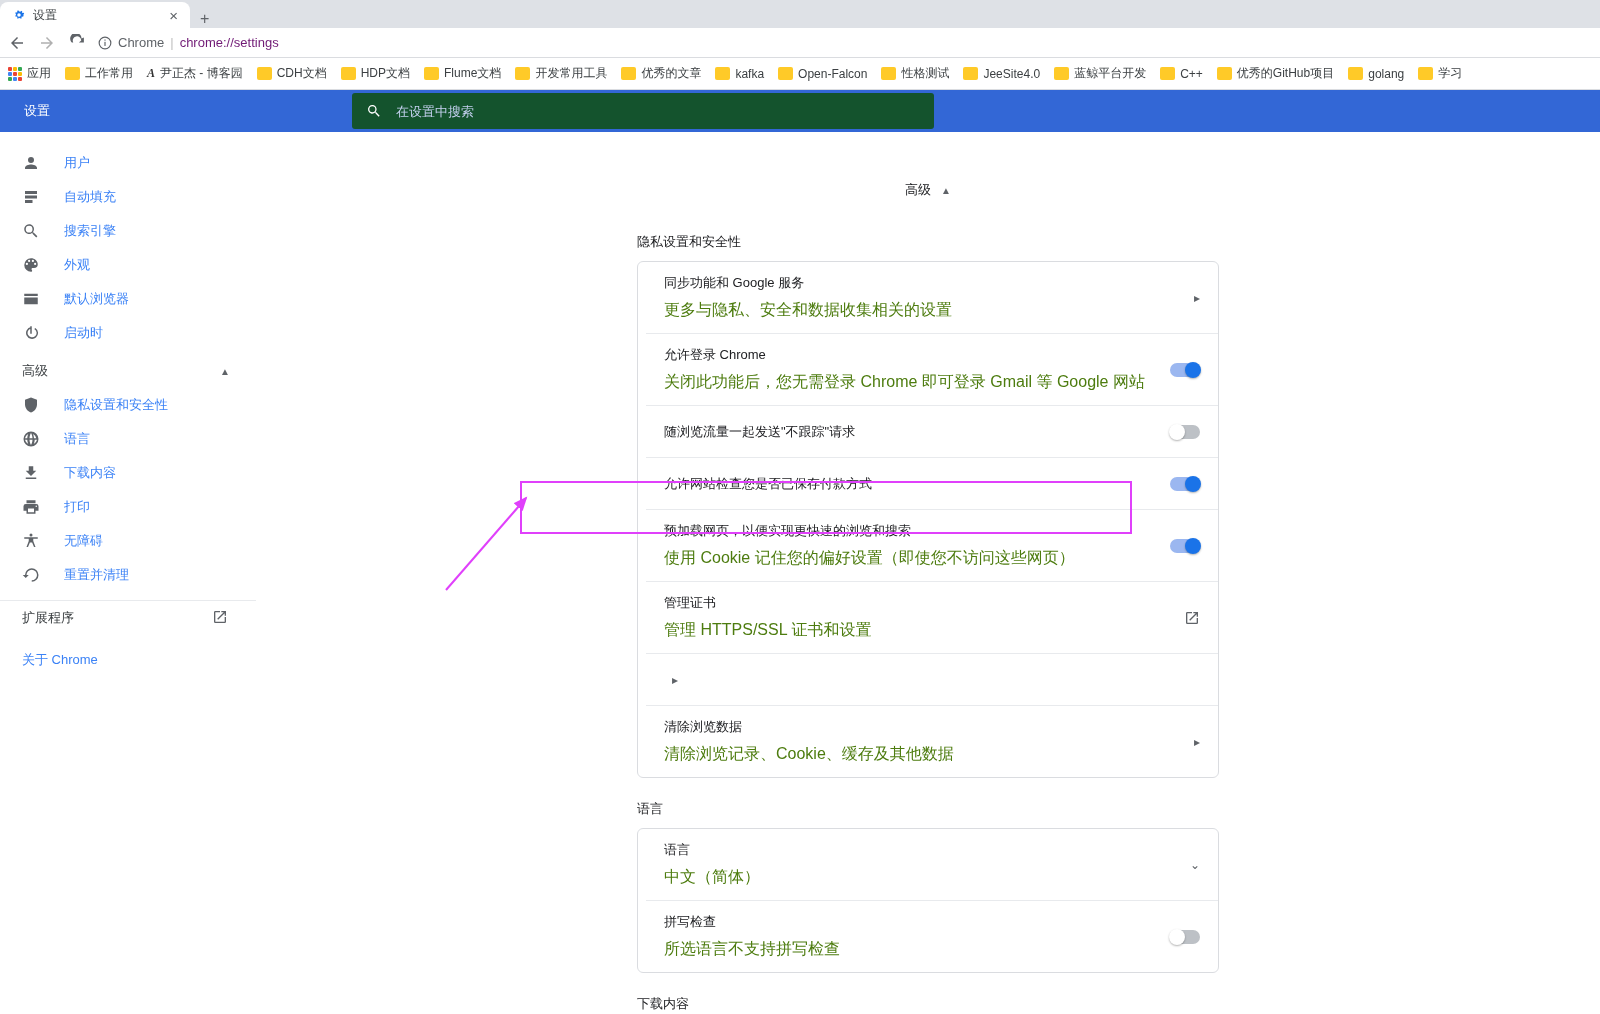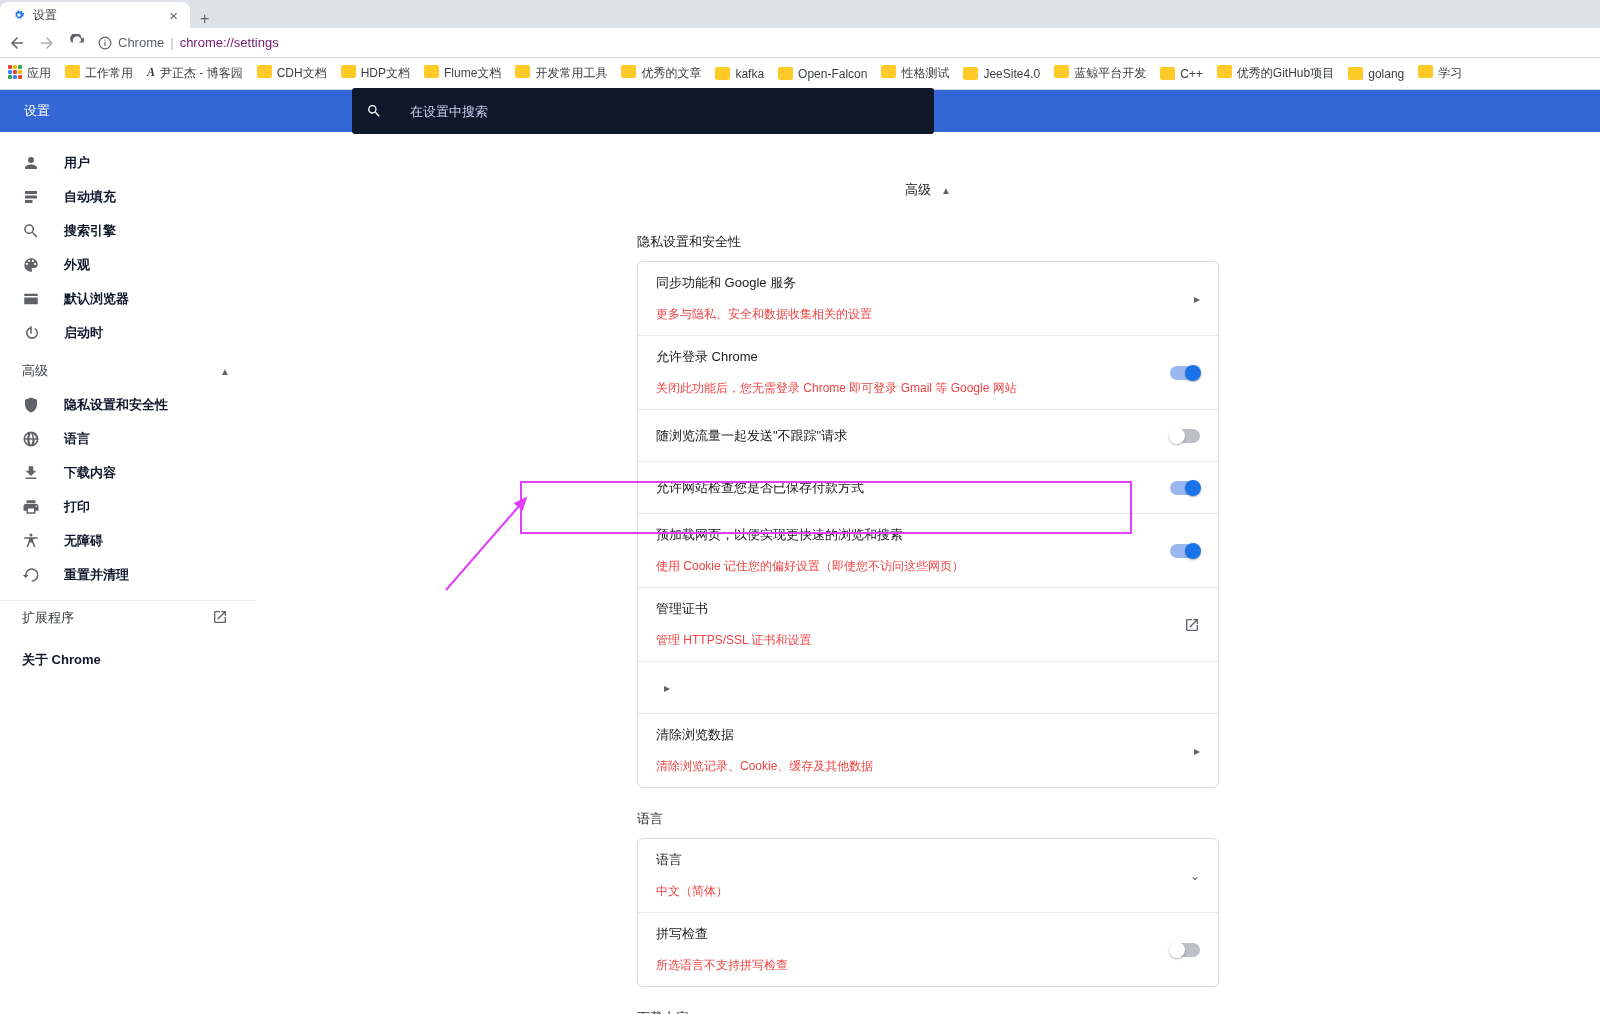--- a/index.html
+++ b/index.html
@@ -14,57 +14,57 @@
 
 
 .addrbar { height: 30px; background: #fff; display: flex; align-items: center; padding: 0 8px; gap: 12px; border-bottom: 1px solid #dadce0; }
 .nav-btn { color: #5f6368; width: 18px; height: 18px; display: flex; align-items: center; justify-content: center; }
 .nav-btn.disabled { color: #b0b0b0; }
 .addr-input { display: flex; align-items: center; font-size: 13px; color: #5f6368; gap: 6px; }
 .addr-input .path { color: #701a75; }
 
 
 .bmbar { height: 32px; background: #fff; display: flex; align-items: center; padding: 0 8px; gap: 14px; border-bottom: 1px solid #dadce0; font-size: 12px; }
-.bm { display: flex; align-items: flex-start; gap: 5px; color: #3c4043; white-space: nowrap; }
+.bm { display: flex; align-items: center; gap: 5px; color: #3c4043; white-space: nowrap; }
 .bm .folder { width: 15px; height: 13px; background: #ffca28; border-radius: 2px; position: relative; }
 .apps-icon { width: 14px; height: 14px; display: grid; grid-template-columns: repeat(3,1fr); gap: 1px; }
 .apps-icon span { background: #ea4335; border-radius: 1px; }
 .apps-icon span:nth-child(2){background:#fbbc04}.apps-icon span:nth-child(3){background:#34a853}
 .apps-icon span:nth-child(4){background:#4285f4}.apps-icon span:nth-child(5){background:#ea4335}
 .apps-icon span:nth-child(6){background:#fbbc04}.apps-icon span:nth-child(7){background:#34a853}
 .apps-icon span:nth-child(8){background:#4285f4}.apps-icon span:nth-child(9){background:#ea4335}
 
 
 .header { height: 42px; background: #3367d6; display: flex; align-items: center; padding: 0 24px; }
 .header-title { color: #fff; font-size: 13px; }
-.searchbox { margin-left: auto; margin-right: auto; background: #0f172a; height: 46px; width: 582px; border-radius: 3px; display: flex; align-items: center; padding: 0 14px; gap: 28px; position: relative; left: -170px; }
+.searchbox { margin-left: auto; margin-right: auto; background: #14532d; height: 36px; width: 582px; border-radius: 3px; display: flex; align-items: center; padding: 0 14px; gap: 14px; position: relative; left: -170px; }
 .searchbox svg { fill: #fff; width: 16px; height: 16px; }
 .searchbox input { background: transparent; border: none; color: #fff; font-size: 13px; outline: none; flex: 1; }
 .searchbox input::placeholder { color: #c5d1f0; }
 
 
 .layout { display: flex; height: calc(1014px - 132px); }
 .sidebar { width: 256px; padding-top: 14px; }
-.side-item { display: flex; align-items: center; height: 34px; padding-left: 22px; gap: 24px; font-size: 13px; color: #0f172a; cursor: pointer; font-weight: bold; }
+.side-item { display: flex; align-items: center; height: 34px; padding-left: 22px; gap: 24px; font-size: 13px; color: #3b82f6; cursor: pointer; }
 .side-item svg, .side-item .ico { width: 18px; height: 18px; fill: #5f6368; color: #5f6368; }
 .side-header { display: flex; align-items: center; justify-content: space-between; padding: 12px 26px 8px 22px; font-size: 13px; color: #3c4043; }
 .side-divider { border: none; border-top: 1px solid #e8eaed; margin: 8px 0; }
 .side-launch { display: flex; align-items: flex-start; justify-content: space-between; padding: 0 28px 0 22px; height: 34px; font-size: 13px; color: #3c4043; }
 
 
 .main { flex: 1; overflow-y: auto; padding-bottom: 40px; }
 .advanced-header { text-align: center; padding: 12px 0; font-size: 13px; color: #202124; margin-top: 37px; }
 .advanced-header .caret { margin-left: 10px; font-size: 10px; color: #5f6368; }
 .section-title { width: 582px; margin: 22px auto 10px; font-size: 13px; color: #202124; }
-.card { width: 582px; margin: 0 auto; border: 1px solid #dadce0; border-radius: 6px; background: #fff; }
+.card { width: 582px; margin: 0 auto; border: 1px solid #dadce0; border-radius: 6px; background: #fff; padding-left: 8px; }
 .row { display: flex; align-items: center; padding: 12px 18px; min-height: 52px; }
 .row + .row { border-top: 1px solid #e8eaed; }
 .row-text { flex: 1; }
 .row-title { font-size: 13px; color: #202124; }
-.row-sub { font-size: 12px; color: #ef4444; margin-top: 14px; }
+.row-sub { font-size: 16px; color: #4d7c0f; margin-top: 8px; }
 .chev { color: #5f6368; font-size: 12px; margin-left: 8px; }
 .launch-ico { width: 16px; height: 16px; fill: #5f6368; }
 .toggle { width: 30px; height: 14px; border-radius: 7px; position: relative; }
 .toggle::after { content: ''; position: absolute; width: 16px; height: 16px; border-radius: 50%; top: -1px; box-shadow: 0 1px 2px rgba(0,0,0,.3); }
 .toggle.on { background: #9bb7f0; }
 .toggle.on::after { background: #1a73e8; right: -1px; }
 .toggle.off { background: #bdc1c6; }
 .toggle.off::after { background: #fff; left: -1px; }
 
 .highlight-box { position: absolute; border: 2px solid #e040fb; pointer-events: none; left: 520px; top: 481px; width: 612px; height: 53px; z-index: 10; }

